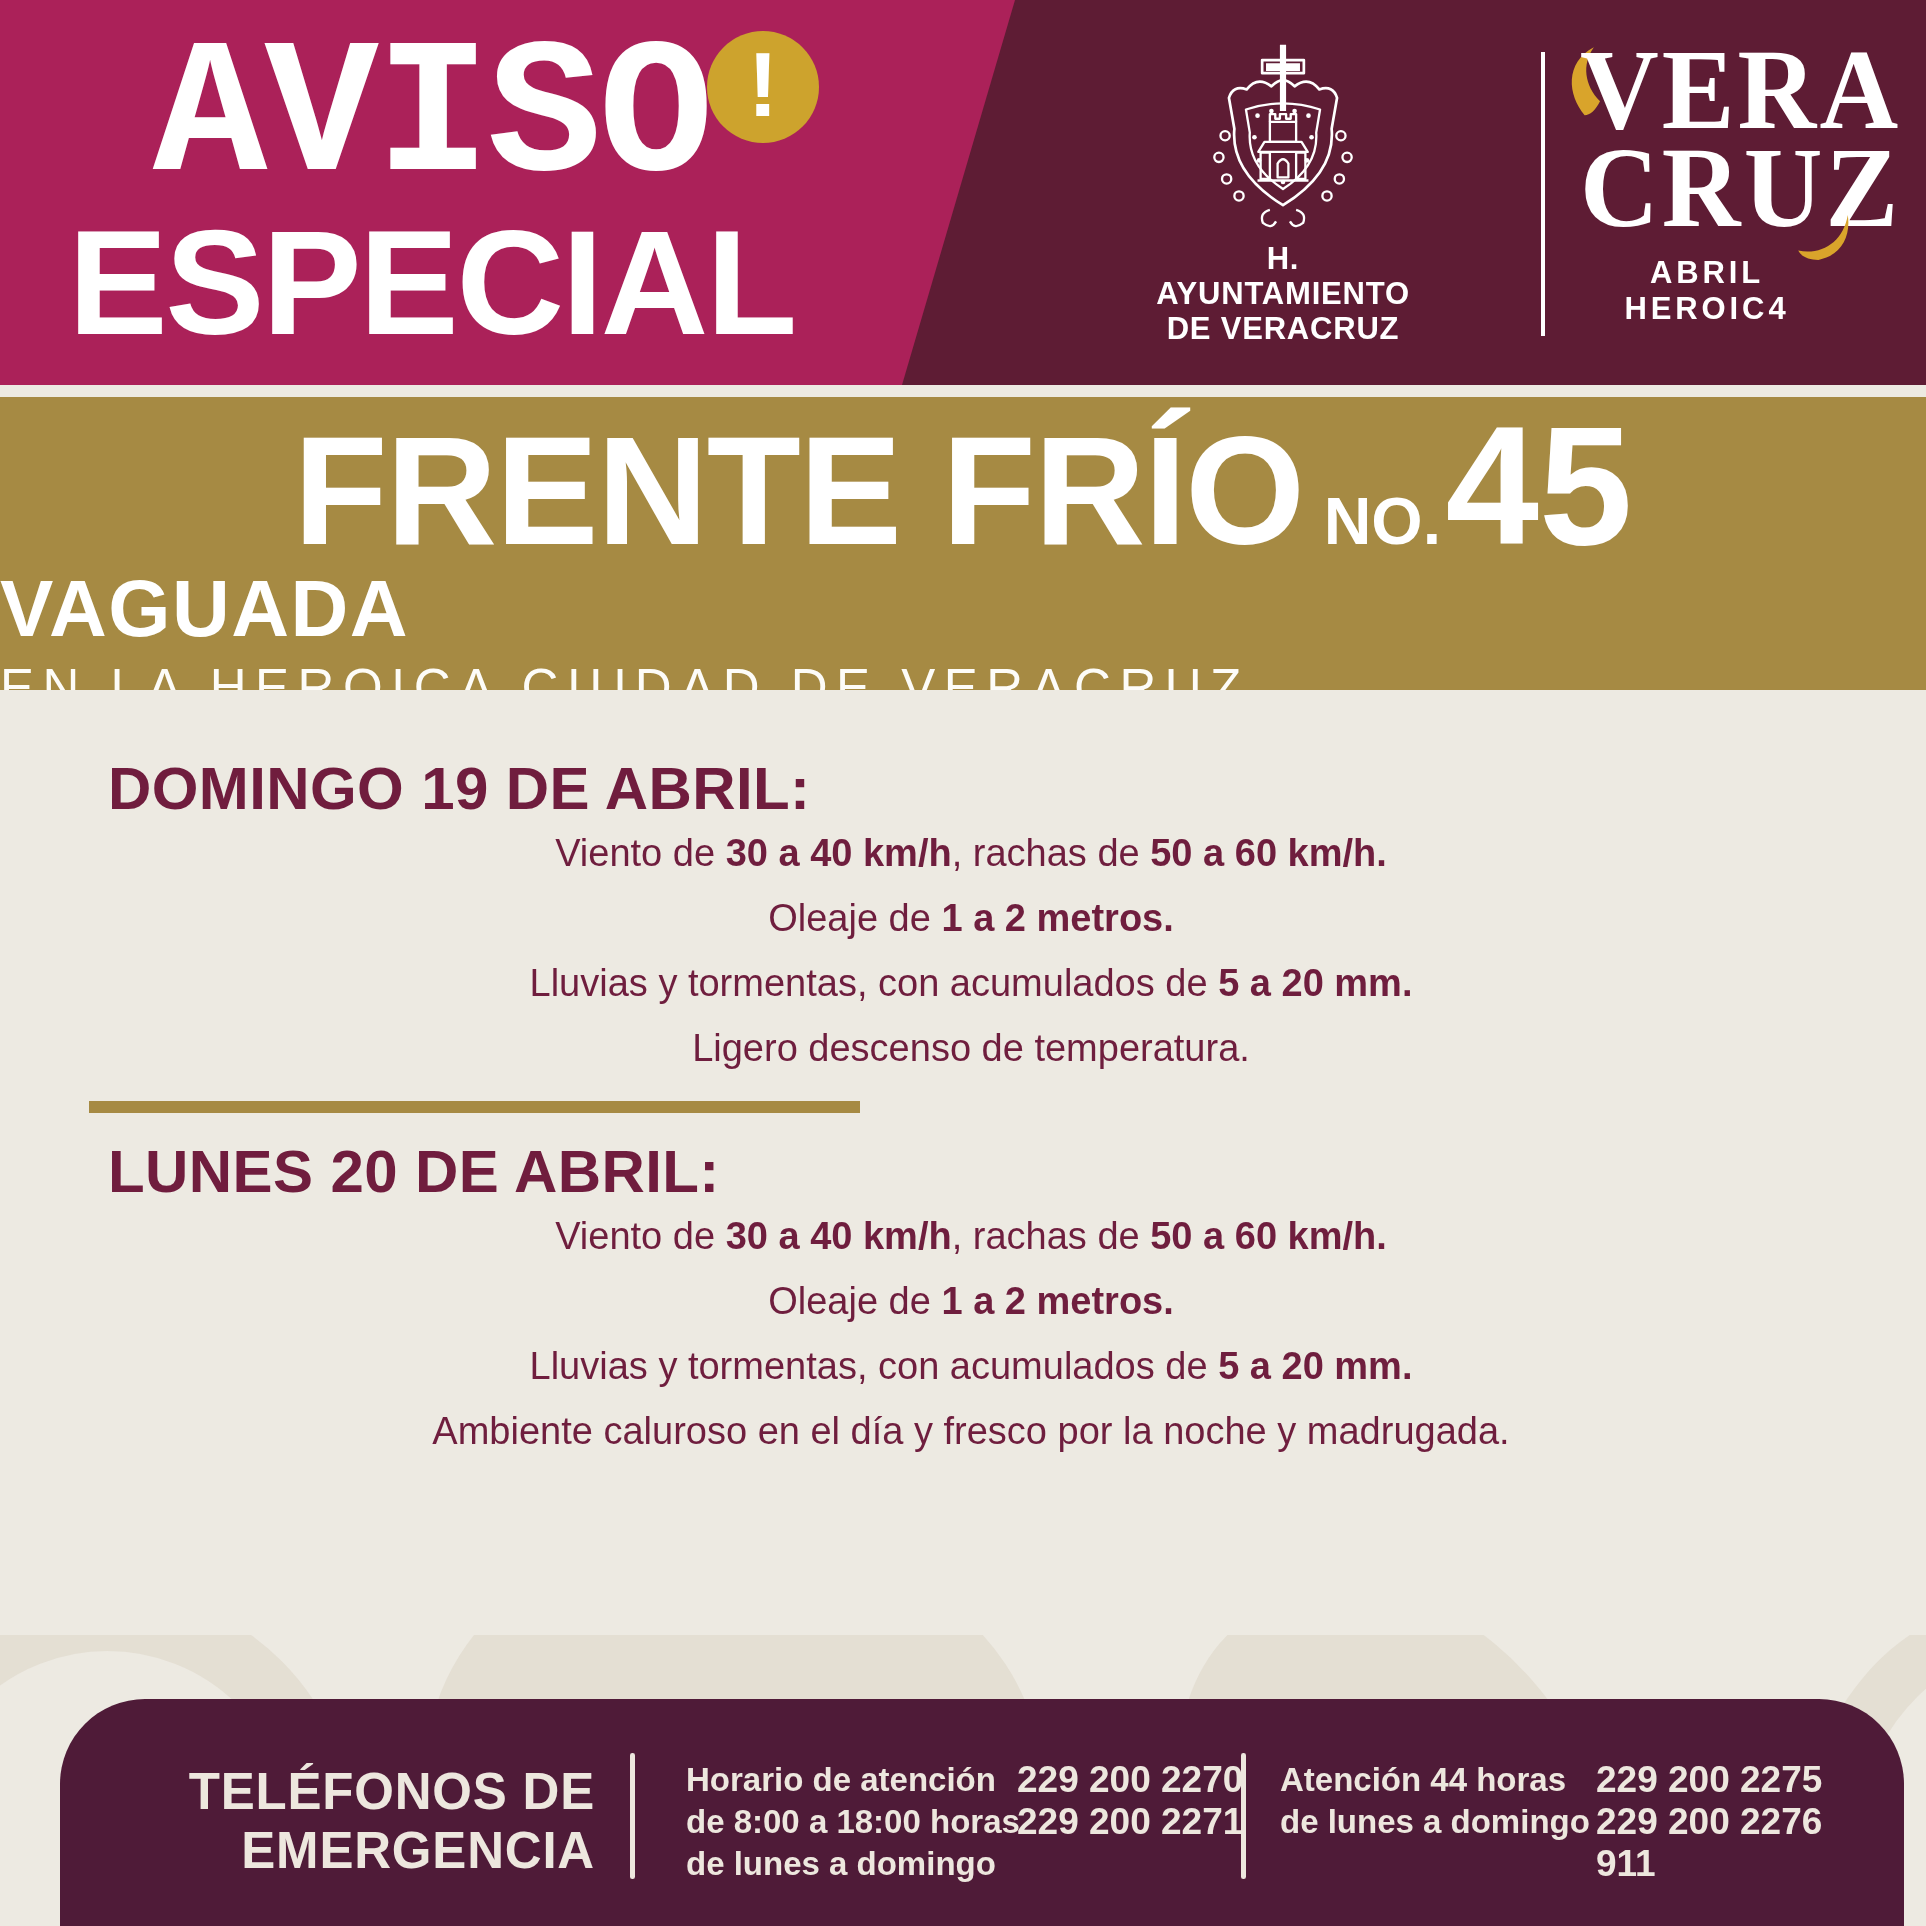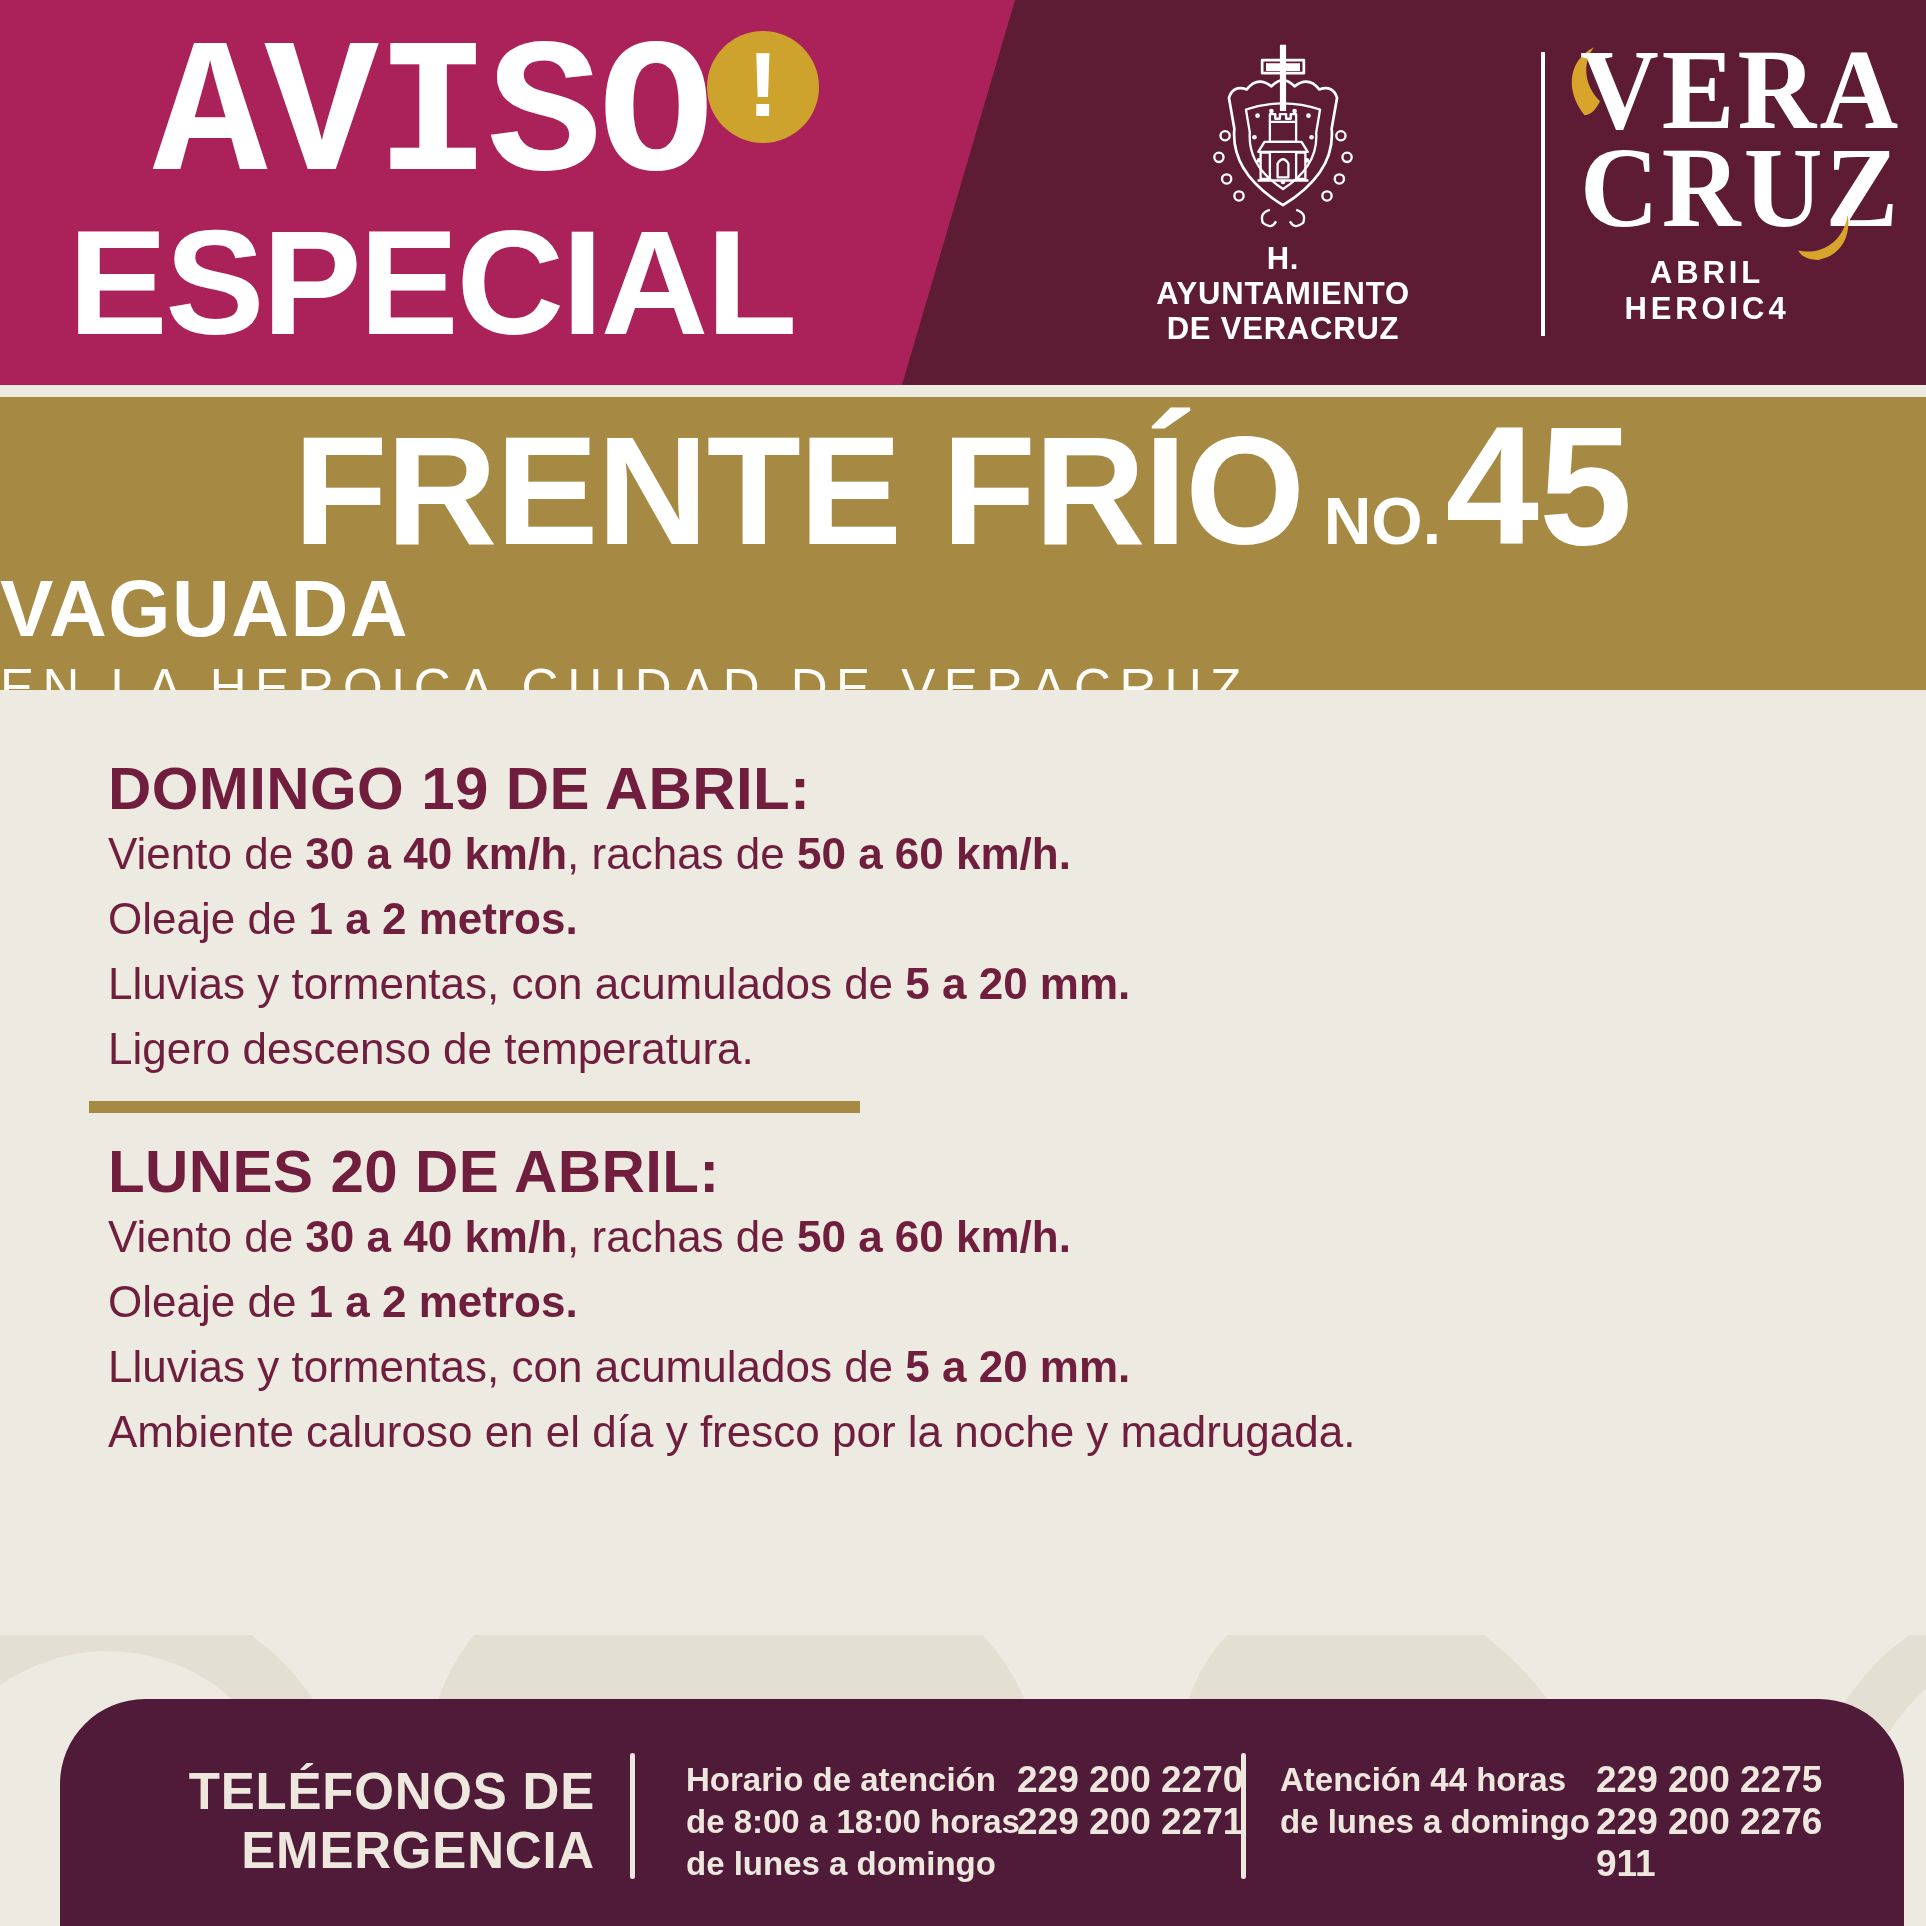--- a/index.html
+++ b/index.html
@@ -41,21 +41,21 @@
   .bt-main{font-size:154px; font-weight:bold; letter-spacing:-1.5px; line-height:154px;}
   .bt-no{font-size:66px; font-weight:bold; margin-left:20px; letter-spacing:0;}
   .bt-num{font-size:168px; font-weight:bold; line-height:154px; margin-left:4.6px;}
   .band-sub{font-size:80px; font-weight:bold; line-height:77px; margin-top:1.5px; letter-spacing:1.5px;}
   .band-loc{font-size:51px; font-weight:normal; letter-spacing:8.5px; margin-top:10.8px; color:#fdfcf8;}
 
   
   .forecast{position:absolute; left:0; top:690px; width:1926px; height:809px; background:var(--cream);
     padding:66px 92px 0 108px; color:var(--body-text);}
   .forecast h2{font-size:60px; font-weight:bold; letter-spacing:0.4px; line-height:65px; color:#701d3e;}
-  .forecast p{font-size:44px; line-height:65px; font-weight:normal;}
+  .forecast p{font-size:38px; line-height:65px; font-weight:normal;text-align:center;}
   .forecast p .b{font-weight:bold;}
   .fdiv{width:771px; height:12.3px; background:var(--gold); margin:20px 0 26px -19px;}
 
   
   .exhort{position:absolute; left:0; top:1499px; width:1926px; height:136px; background:var(--magenta);
     display:flex; align-items:center; justify-content:center;}
   .exhort div{color:var(--footer-text); font-size:41px; font-weight:bold; letter-spacing:0.4px;}
 
   
   .bottom{position:absolute; left:0; top:1635px; width:1926px; height:291px; background:var(--cream); overflow:hidden;}

